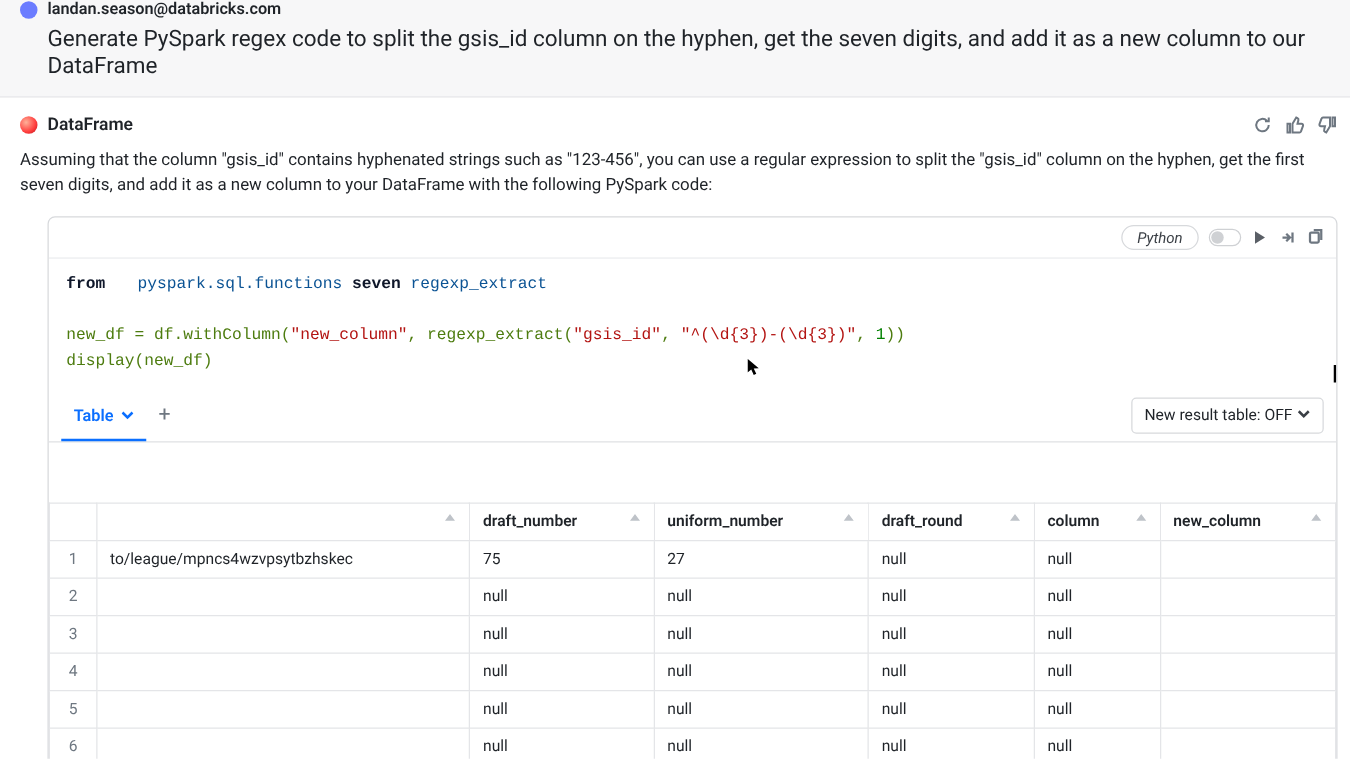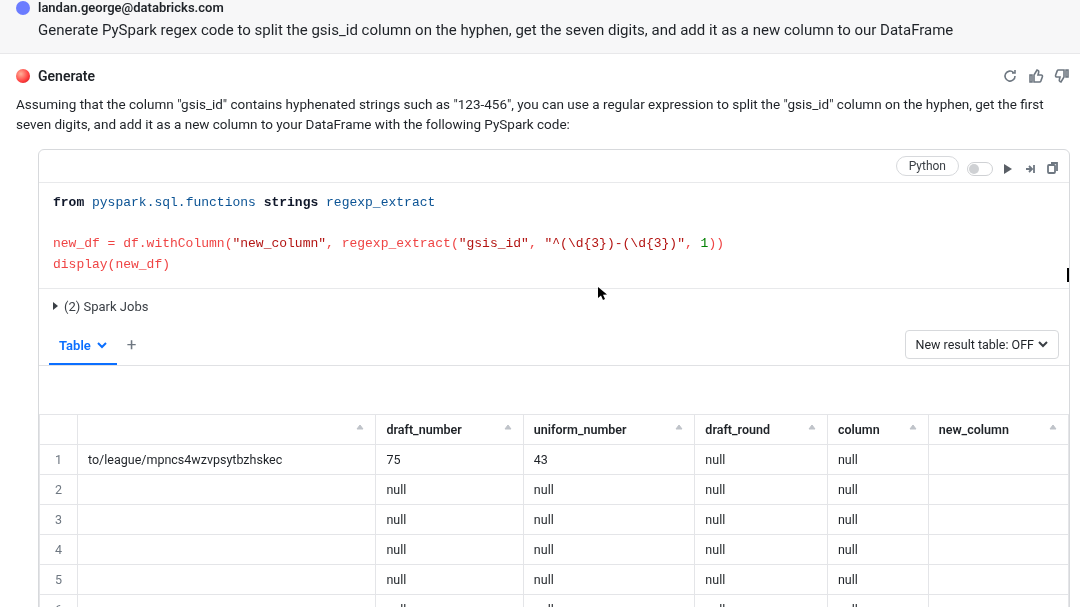--- a/index.html
+++ b/index.html
@@ -27,21 +27,21 @@
     font-size: 13px;
     color: #1f2328;
     padding: 0 0 6px 0;
   }
   .user-avatar-icon {
     width: 14px; height: 14px; border-radius: 50%;
     background: #6b7cff;
     flex: 0 0 14px;
   }
   .user-text {
-    font-size: 15px;
+    font-size: 18px;
     color: #1f2328;
     padding-left: 22px;
   }
 
   
   .assistant-block {
     padding: 14px 10px 0 16px;
   }
   .assistant-header {
     display: flex;
@@ -79,24 +79,25 @@
   .cell-card {
     margin-left: 22px;
     border: 1px solid #d7d9dc;
     border-radius: 6px;
     overflow: hidden;
   }
 
   .cell-toolbar {
     display: flex;
     justify-content: flex-end;
-    align-items: flex-end;
+    align-items: center;
     gap: 8px;
     padding: 6px 10px;
     border-bottom: 1px solid #e8e9eb;
+    font-style: italic;
   }
   .lang-pill {
     border: 1px solid #d7d9dc;
     border-radius: 14px;
     padding: 2px 12px;
     font-size: 12px;
     color: #3a3f45;
     background: #fff;
   }
   .toggle-icon {
@@ -130,25 +131,25 @@
   .code-caret {
     position: absolute;
     right: 0;
     bottom: 6px;
     width: 2px;
     height: 14px;
     background: #000;
   }
 
   .tok-kw { color: #0f172a; font-weight: 600; }
-  .tok-mod { color: #0b5394; }
+  .tok-mod { color: #0b5394; padding-left: 18px; }
   .tok-fn { color: #0b5394; }
   .tok-str { color: #b31412; }
   .tok-num { color: #008000; }
-  .tok-plain { color: #ef4444; }
+  .tok-plain { color: #4d7c0f; }
 
   
   .output-meta {
     display: flex;
     align-items: center;
     gap: 6px;
     padding: 10px 14px;
     font-size: 13px;
     color: #3a3f45;
     border-top: 1px solid #e8e9eb;
@@ -264,29 +265,29 @@
 
 <div class="cursor-pointer">
   <svg viewBox="0 0 10 14">
       <path d="M0 0 L0 11 L3 8.5 L5 13 L7 12 L5 7.8 L9 7.5 Z" fill="#000"></path>
     </svg>
 </div>
 
 <div class="user-block">
   <div class="user-header">
     <span class="user-avatar-icon"></span>
-    <span>landan.george@databricks.com</span>
+    <span>landan.season@databricks.com</span>
   </div>
   <div class="user-text">Generate PySpark regex code to split the gsis_id column on the hyphen, get the seven digits, and add it as a new column to our DataFrame</div>
 </div>
 
 <div class="assistant-block">
   <div class="assistant-header">
     <span class="assistant-avatar-icon"></span>
-    <span class="assistant-name">Generate</span>
+    <span class="assistant-name">DataFrame</span>
     <div class="assistant-actions">
       <span class="action-icon">
         <svg viewBox="0 0 16 16">
             <path d="M13 8a5 5 0 1 1-1.5-3.5M13 2v3h-3"></path>
           </svg>
       </span>
       <span class="action-icon">
         <svg viewBox="0 0 16 16">
             <path d="M4 7v7H2V7h2zm2 7V7l3-5 1 .5c.6.3.9 1 .7 1.7L10 7h3.2c.9 0 1.5.9 1.2 1.7l-1.6 4.4c-.2.5-.7.9-1.2.9H6z"></path>
           </svg>
@@ -315,29 +316,25 @@
           </svg>
       </span>
       <span class="tool-icon">
         <svg viewBox="0 0 14 14">
             <rect x="3" y="3" width="7" height="8" rx="1"></rect>
             <path d="M6 1h6v8"></path>
           </svg>
       </span>
     </div>
 
-    <div class="code-area"><span class="tok-kw">from</span><span class="tok-mod"> pyspark.sql.functions </span><span class="tok-kw">strings</span><span class="tok-fn"> regexp_extract</span>
+    <div class="code-area"><span class="tok-kw">from</span><span class="tok-mod"> pyspark.sql.functions </span><span class="tok-kw">seven</span><span class="tok-fn"> regexp_extract</span>
 
 <span class="tok-plain">new_df = df.withColumn(</span><span class="tok-str">"new_column"</span><span class="tok-plain">, regexp_extract(</span><span class="tok-str">"gsis_id"</span><span class="tok-plain">, </span><span class="tok-str">"^(\d{3})-(\d{3})"</span><span class="tok-plain">, </span><span class="tok-num">1</span><span class="tok-plain">))</span>
 <span class="tok-plain">display(new_df)</span><span class="code-caret"></span></div>
 
-    <div class="output-meta">
-      <span class="caret-icon"></span>
-      <span>(2) Spark Jobs</span>
-    </div>
 
     <div class="tabs-row">
       <div class="tab active">
         <span>Table</span>
         <span class="chev-down-icon">
           <svg viewBox="0 0 10 10">
               <path d="M1 3l4 4 4-4"></path>
             </svg>
         </span>
       </div>
@@ -392,21 +389,21 @@
                     <path d="M5 1l3 4H2z"></path>
                   </svg></span>
             </th>
           </tr>
         </thead>
         <tbody id="tbody">
             <tr>
               <td class="rownum">1</td>
               <td>to/league/mpncs4wzvpsytbzhskec</td>
               <td>75</td>
-              <td>43</td>
+              <td>27</td>
               <td>null</td>
               <td>null</td>
               <td></td>
             </tr>
             <tr>
               <td class="rownum">2</td>
               <td></td>
               <td>null</td>
               <td>null</td>
               <td>null</td>

